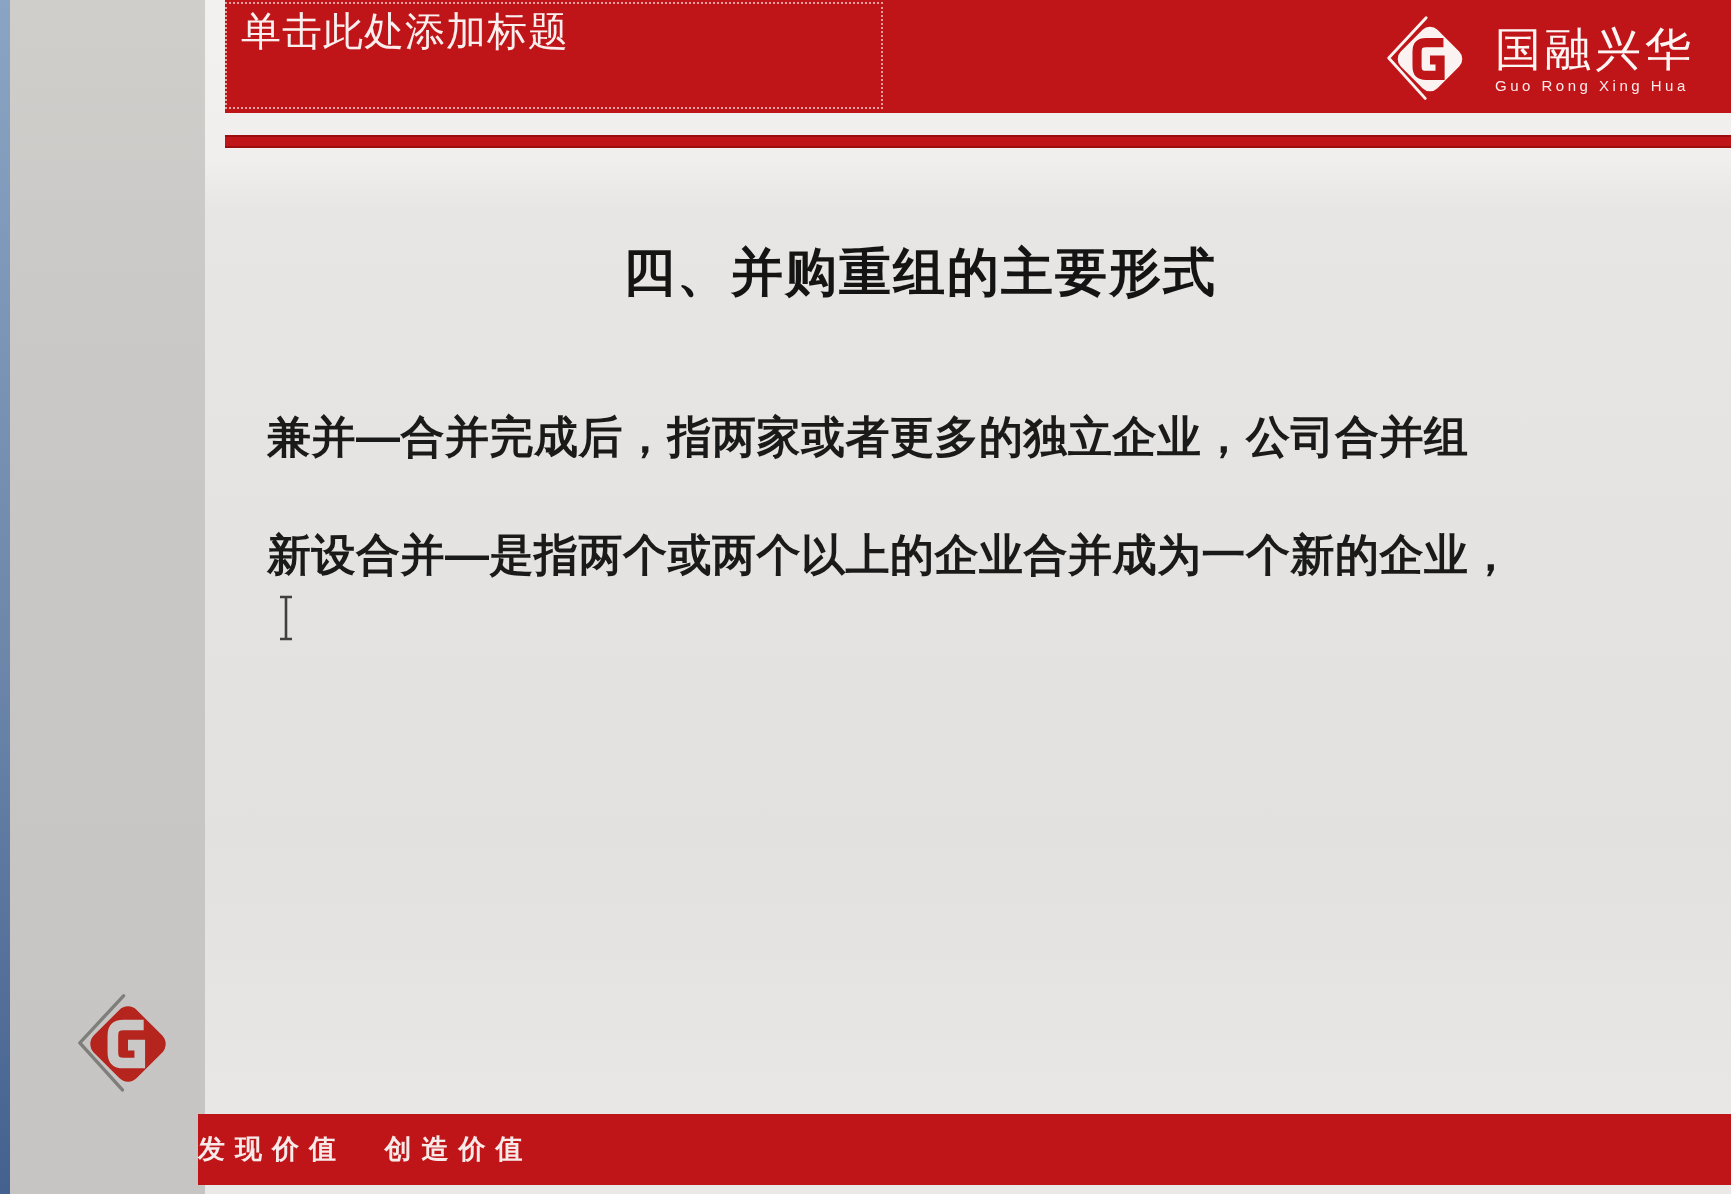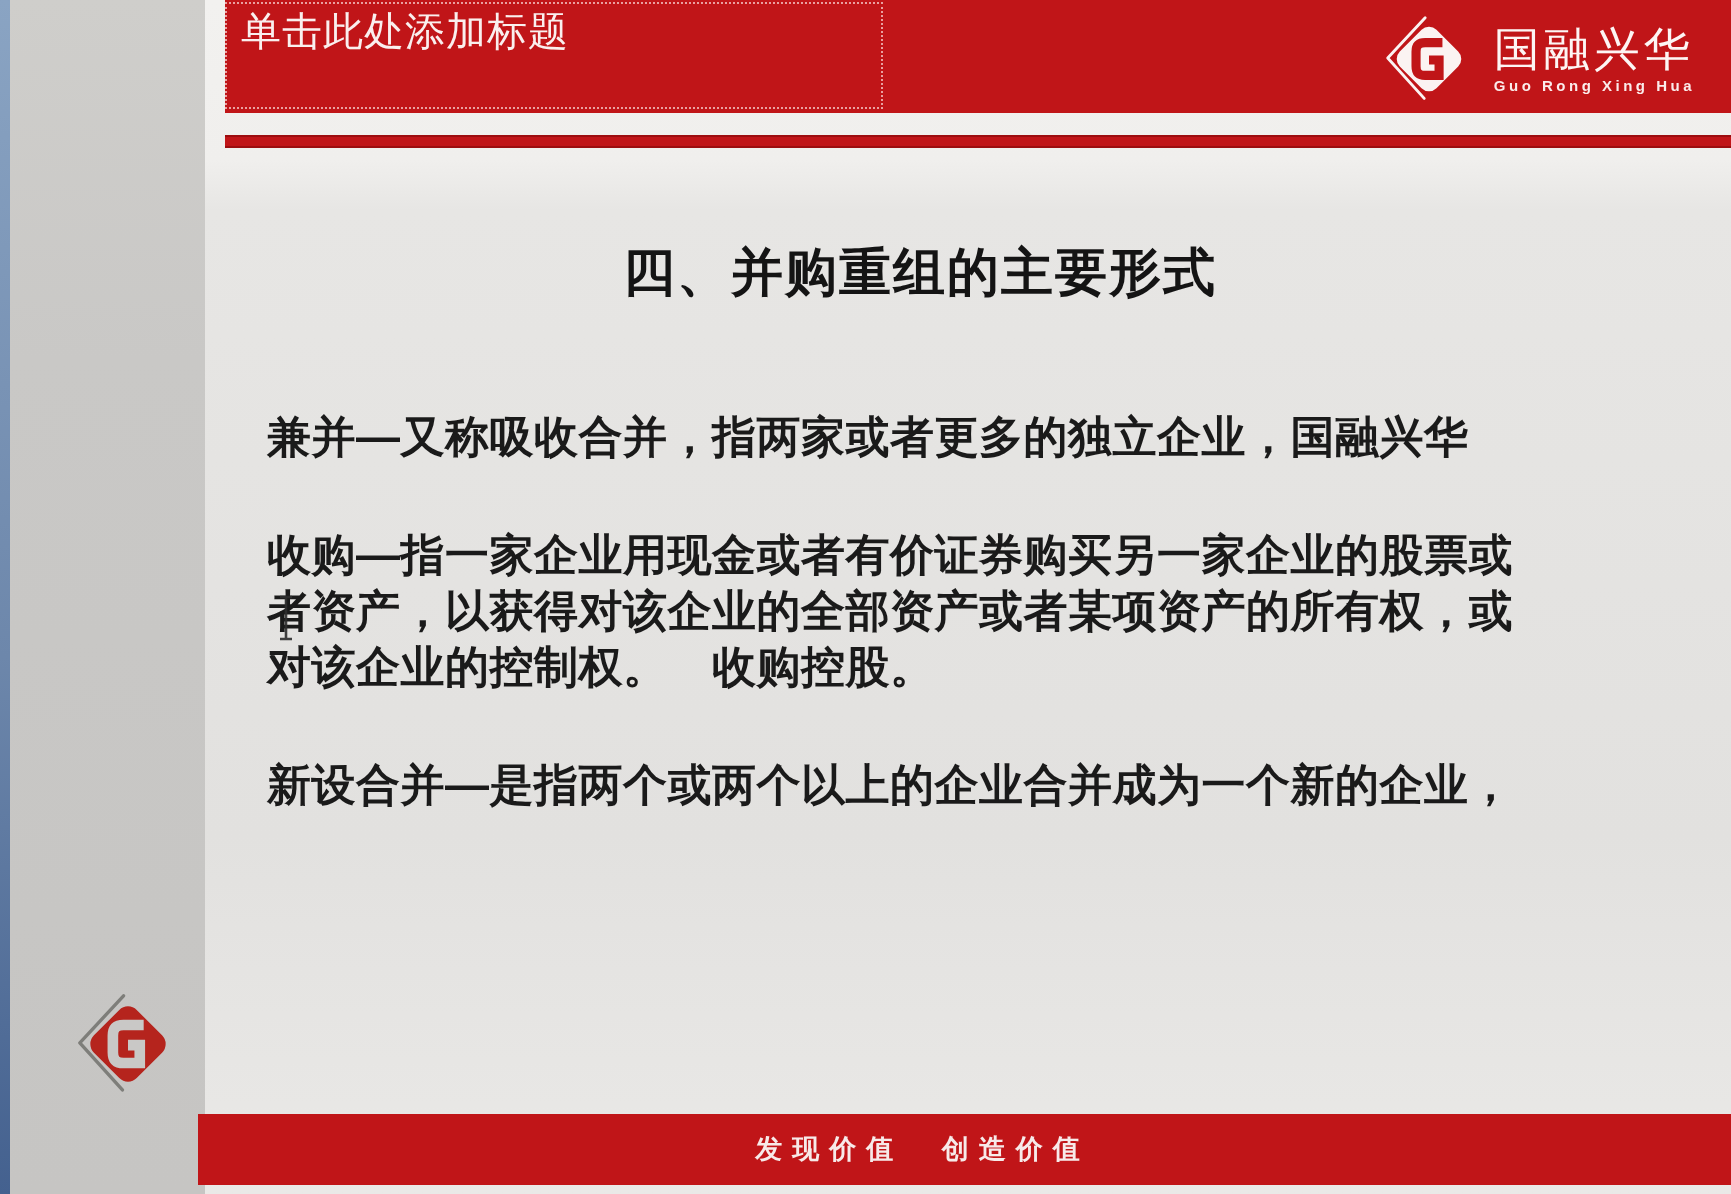--- a/index.html
+++ b/index.html
@@ -28,21 +28,21 @@
   .header-bar{position:absolute;left:20px;right:0;top:0;height:113px;background:var(--brand-red)}
   .title-placeholder{position:absolute;left:0;top:2px;width:658px;height:107px;
     border:2px dotted var(--placeholder-dot);display:flex;align-items:flex-start;cursor:text}
   .title-placeholder-text{padding-left:14px;font-size:40px;font-weight:500;color:#faefee;letter-spacing:1px}
 
   
   .brand{position:absolute;right:36px;top:9px;height:100px;display:flex;align-items:center;gap:17px}
   .brand svg{display:block}
   .brand-text{display:flex;flex-direction:column;justify-content:center}
   .brand-name-cn{font-size:46px;font-weight:500;color:#fdf5f4;letter-spacing:4px;line-height:50px}
-  .brand-name-en{font-size:15px;font-weight:bold;color:#fbeceb;letter-spacing:3.5px;margin-top:3px}
+  .brand-name-en{font-size:15px;font-weight:normal;color:#fbeceb;letter-spacing:3.5px;margin-top:3px}
 
   .logo-top .echo{stroke:#fbf3f2;fill:none;stroke-width:3;stroke-linejoin:round;stroke-linecap:round}
   .logo-top .diamond{fill:#fbf3f2}
   .logo-top .gpath{stroke:var(--brand-red);fill:none;stroke-width:9.5}
   .logo-side .echo{stroke:#7e7e7a;fill:none;stroke-width:3;stroke-linejoin:round;stroke-linecap:round}
   .logo-side .diamond{fill:#b5241d}
   .logo-side .gpath{stroke:var(--sidebar-grey);fill:none;stroke-width:9.5}
 
   
   .divider{position:absolute;left:20px;right:0;top:135px;height:13px;background:var(--brand-red);
@@ -54,21 +54,21 @@
 
   
   .textbox{position:absolute;left:62px;top:409px;width:1368px;cursor:text}
   .textbox p{margin:0 0 62px 0}
   .textbox p:last-child{margin-bottom:16px}
   .para-line{font-size:44px;font-weight:bold;color:var(--text-dark);line-height:56px;
     letter-spacing:.5px;white-space:nowrap}
 
   
   .footer{position:absolute;left:198px;right:0;top:1114px;height:71px;background:var(--brand-red)}
-  .footer-inner{height:50px;line-height:71px;text-align:center;padding-right:84px}
+  .footer-inner{height:50px;line-height:71px;text-align:left;padding-right:84px}
   .footer-slogan{font-size:27px;font-weight:bold;color:#f7eae9;letter-spacing:10px}
   .footer-slogan + .footer-slogan{margin-left:34px}
 
   
   .logo-side-wrap{position:absolute;left:72px;top:988px}
   .cursor-ibeam{position:absolute;left:276px;top:594px;opacity:.9}
   .cursor-ibeam path{stroke:#2e2e2e;stroke-width:2.6;fill:none}
 </style>
 </head>
 <body>
@@ -106,26 +106,21 @@
         </div>
       </div>
     </div>
 
     <div class="divider"></div>
 
     <h1 class="slide-title">四、并购重组的主要形式</h1>
 
     <div class="textbox">
       <p>
-        <span class="para-line">兼并—又称吸收合并，指两家或者更多的独立企业，国融兴华</span><br>
-      </p>
-      <p>
-        <span class="para-line">收购—指一家企业用现金或者有价证券购买另一家企业的股票或</span><br>
-        <span class="para-line">者资产，以获得对该企业的全部资产或者某项资产的所有权，或</span><br>
-        <span class="para-line">对该企业的控制权。　收购控股。</span>
+        <span class="para-line">兼并—合并完成后，指两家或者更多的独立企业，公司合并组</span><br>
       </p>
       <p>
         <span class="para-line">新设合并—是指两个或两个以上的企业合并成为一个新的企业，</span><br>
       </p>
     </div>
 
   </div>
 
   <svg class="cursor-ibeam" width="20" height="48" viewBox="0 0 20 48">
     <path d="M4 3 H16 M10 3 V45 M4 45 H16"></path>

